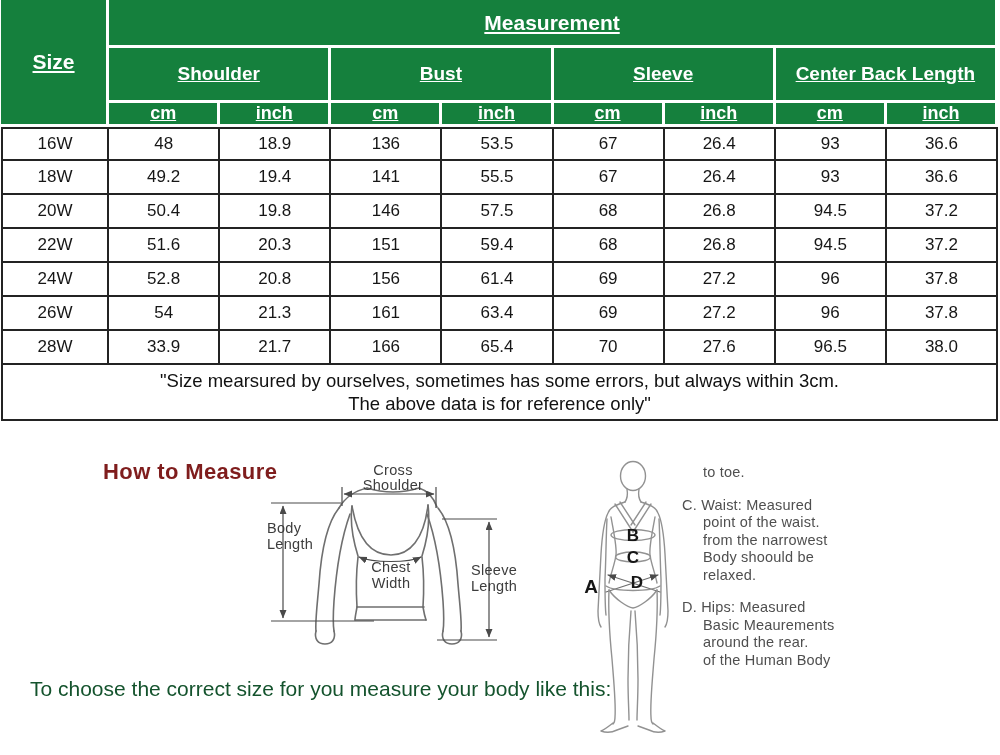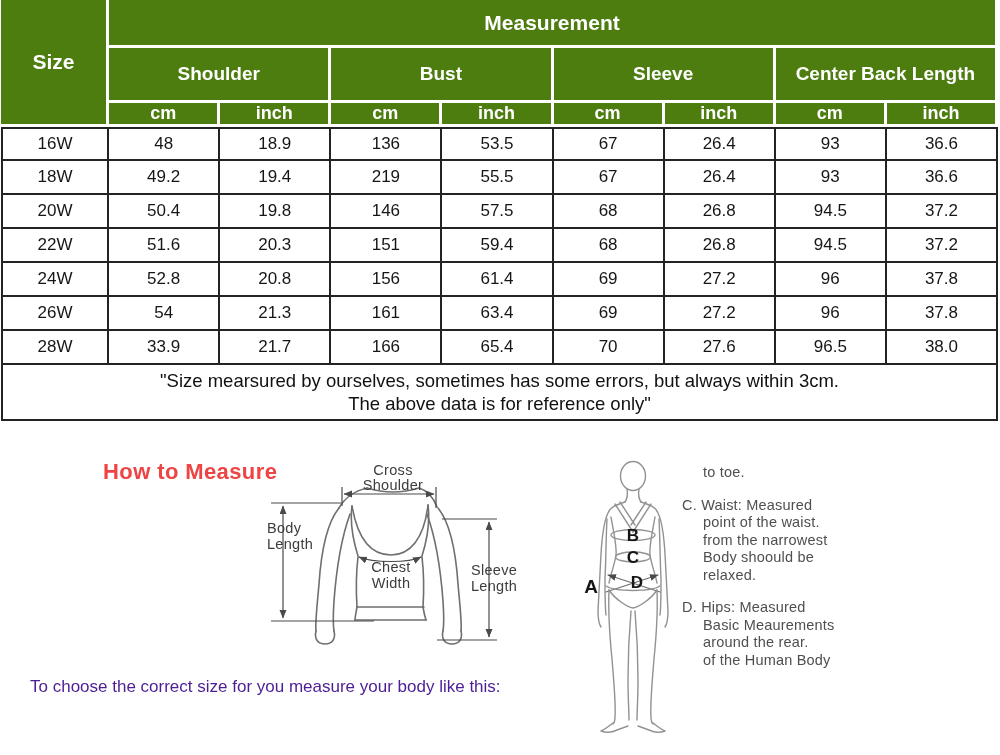--- a/index.html
+++ b/index.html
@@ -9,23 +9,23 @@
     overflow:hidden; background:#fff;
   }
   
   table.size-table {
     border-collapse:separate; border-spacing:0; table-layout:fixed;
     width:997px; margin-left:1px;
   }
   .size-table col.c-size { width:108px; }
   .size-table col.c-val  { width:111px; }
   .size-table th {
-    background:#4d7c0f; color:#fff; font-weight:bold; text-align:center;
+    background:#15803d; color:#fff; font-weight:bold; text-align:center;
     vertical-align:middle; padding:0;
-    border-right:3px solid #fff; border-bottom:3px solid #fff;
+    border-right:3px solid #fff; border-bottom:3px solid #fff;text-decoration:underline;
   }
   tr.hr1 { height:48px; } tr.hr1 th { font-size:21px; }
   tr.hr2 { height:55px; } tr.hr2 th { font-size:19px; }
   tr.hr3 { height:16px; } tr.hr3 th { font-size:18px; }
   th.size-h { font-size:20px; }
   .size-table tbody tr { height:34px; }
   .size-table tbody td {
     text-align:center; vertical-align:middle; font-size:17px; padding:0;
     border-right:2px solid #232323; border-bottom:2px solid #232323;
     background:#fff;
@@ -36,31 +36,31 @@
     border-left:2px solid #232323; border-right:2px solid #232323;
     border-bottom:2px solid #232323; background:#fff;
     text-align:center; vertical-align:middle; height:52px;
     font-size:18.5px; line-height:23px; color:#111;
   }
   
   .measure-area { position:relative; width:1000px; height:323px; }
   .measure-area > svg { position:absolute; left:0; top:0; }
   .howto {
     position:absolute; left:103px; top:38px;
-    font-size:22px; font-weight:bold; color:#ef4444; letter-spacing:0.4px;
+    font-size:22px; font-weight:bold; color:#7f1d1d; letter-spacing:0.4px;
   }
   .instructions {
     position:absolute; left:682px; top:43px; width:215px;
     font-size:14.5px; line-height:17.5px; color:#4f4f4f; letter-spacing:0.2px;
   }
   .instr-item { margin-bottom:15px; }
   .instr-item .cont { padding-left:21px; }
   .footer-line {
     position:absolute; left:30px; top:256px;
-    font-size:17px; color:#4c1d95;
+    font-size:21px; color:#14532d;
   }
   svg text.dlabel {
     font-family:"Liberation Sans", sans-serif; font-size:14.5px;
     fill:#3d3d3d; letter-spacing:0.3px;
   }
   svg text.flabel {
     font-family:"Liberation Sans", sans-serif; font-weight:bold; fill:#161616;
   }
   .garment { stroke:#6f6f6f; stroke-width:1.6; fill:none;
              stroke-linecap:round; stroke-linejoin:round; }
@@ -117,21 +117,21 @@
         <td>53.5</td>
         <td>67</td>
         <td>26.4</td>
         <td>93</td>
         <td>36.6</td>
       </tr>
       <tr>
         <td>18W</td>
         <td>49.2</td>
         <td>19.4</td>
-        <td>219</td>
+        <td>141</td>
         <td>55.5</td>
         <td>67</td>
         <td>26.4</td>
         <td>93</td>
         <td>36.6</td>
       </tr>
       <tr>
         <td>20W</td>
         <td>50.4</td>
         <td>19.8</td>

